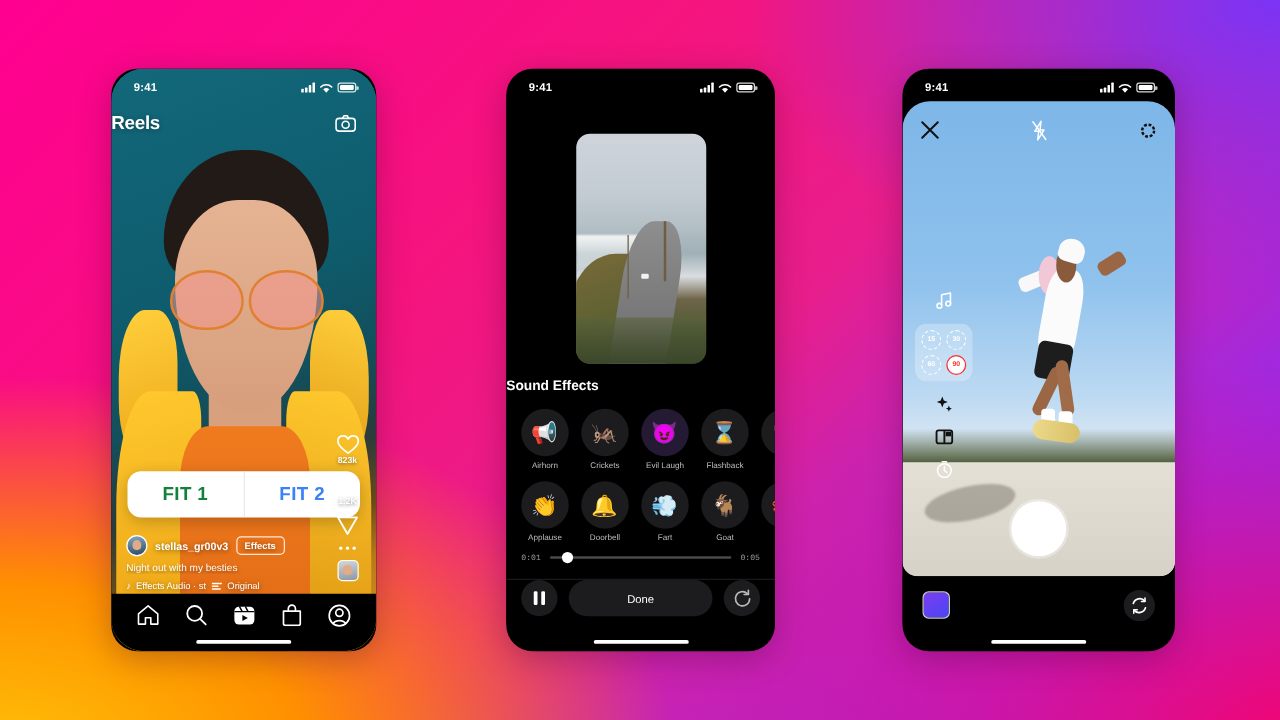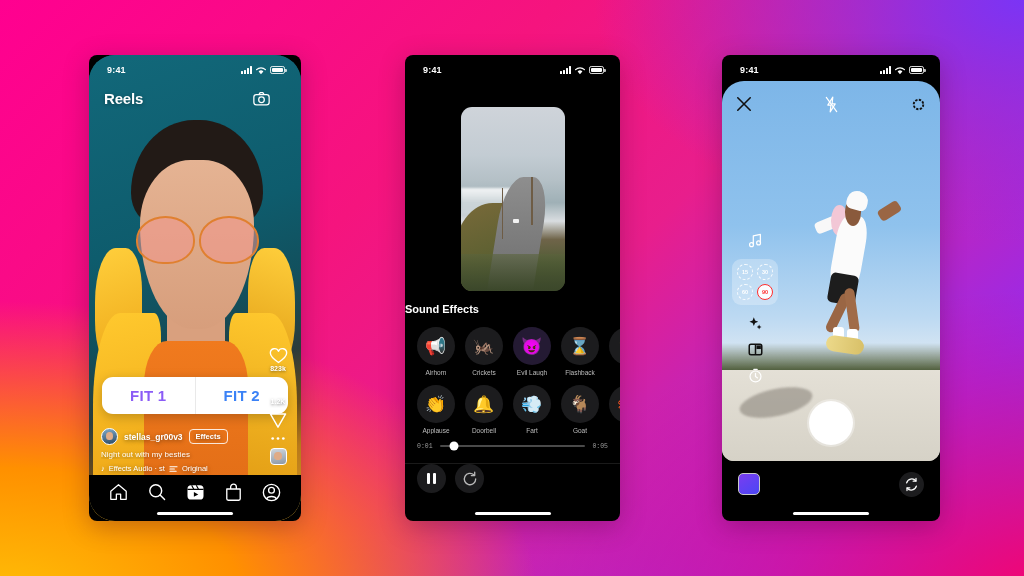--- a/index.html
+++ b/index.html
@@ -11,21 +11,21 @@
       radial-gradient(ellipse 85% 85% at 0% 105%, #ffc107 0%, #ff9000 28%, rgba(255,110,0,0) 62%),
       radial-gradient(ellipse 100% 100% at 105% 105%, #ff0066 0%, rgba(255,0,102,0) 55%),
       linear-gradient(135deg, #ff0090 0%, #f5147e 35%, #e81e8c 55%, #9a2ae8 85%, #7b34f5 100%);
     position:relative;
   }
 
   
   .phone {
     position:absolute;
     background:#000;
-    border-radius:8px;
+    border-radius:21px;
     overflow:hidden;
     box-shadow:0 6px 26px rgba(60,0,40,.30);
   }
   .screen { position:absolute; inset:0; overflow:hidden; border-radius:26px; }
 
   #phone1 { left:89px;  top:55px;  width:212px; height:466px; }
   #phone2 { left:405px; top:55px;  width:215px; height:466px; }
   #phone3 { left:722px; top:55px;  width:218px; height:466px; }
 
   
@@ -68,32 +68,32 @@
   .jacketL { position:absolute; left:2%; top:48%; width:32%; height:58%;
     background:linear-gradient(165deg,#ffc92e,#e89c10); border-radius:40% 10% 0 0; }
   .jacketR { position:absolute; right:2%; top:48%; width:32%; height:58%;
     background:linear-gradient(195deg,#ffc92e,#d98f0d); border-radius:10% 40% 0 0; }
   .armL { position:absolute; left:3%; top:32%; width:22%; height:30%;
     background:linear-gradient(160deg,#ffcf3c,#eda617); border-radius:45% 35% 20% 40%; }
   .armR { position:absolute; right:3%; top:32%; width:22%; height:30%;
     background:linear-gradient(200deg,#ffcf3c,#e09c14); border-radius:35% 45% 40% 20%; }
 
   .reel-head { position:absolute; top:26px; left:0; right:16px; height:34px;
-    display:flex; align-items:center; justify-content:space-between; padding:0 15px; z-index:20; }
+    display:flex; align-items:center; justify-content:space-between; padding:0 0; z-index:20; }
   .reel-title { color:#fff; font-size:15px; font-weight:bold; letter-spacing:-.2px;
     text-shadow:0 1px 4px rgba(0,0,0,.35); }
 
   .poll-wrap { position:absolute; left:0; right:0; top:322px; z-index:22; text-align:center; }
   .poll-q { color:#fff; font-size:11px; font-weight:bold; margin-bottom:7px;
     text-shadow:0 1px 4px rgba(0,0,0,.45); }
   .poll-card { margin:0 13px; background:#fff; border-radius:11px; display:flex;
     height:37px; overflow:hidden; box-shadow:0 3px 12px rgba(0,0,0,.22); }
   .poll-opt { flex:1; display:flex; align-items:center; justify-content:center;
     font-size:15px; font-weight:bold; letter-spacing:.3px; }
-  .poll-opt.a { color:#8b5cf6; border-right:1px solid #e9e9e9; }
+  .poll-opt.a { color:#15803d; border-right:1px solid #e9e9e9; }
   .poll-opt.b { color:#3b82f6; }
 
   .meta { position:absolute; left:12px; bottom:48px; width:150px; z-index:22; color:#fff;
     text-shadow:0 1px 4px rgba(0,0,0,.5); }
   .meta-row1 { display:flex; align-items:center; gap:6px; margin-bottom:5px; }
   .avatar { width:17px; height:17px; border-radius:50%; border:1.2px solid #fff;
     background:linear-gradient(170deg,#7fa9c9,#2c4a63); flex:none; position:relative; overflow:hidden; }
   .avatar::after { content:""; position:absolute; left:28%; top:22%; width:44%; height:52%;
     background:#e0ab86; border-radius:50% 50% 45% 45%; }
   .uname { font-size:8.5px; font-weight:bold; }
@@ -434,20 +434,21 @@
       <span class="tl-t">0:05</span>
     </div>
 
     <div class="p2-ctrls">
       <div class="cbtn">
         <span class="pause-b">
             <i></i>
             <i></i>
           </span>
       </div>
+      <div class="donebtn">Done</div>
       <div class="cbtn">
         <svg width="16" height="16" viewBox="0 0 18 18">
           <path d="M15.4 9a6.4 6.4 0 1 1-2.1-4.7" stroke="#b9b9b9" stroke-width="1.5" fill="none" stroke-linecap="round"></path>
           <path d="M14.3 1.4 V5.2 H10.5" stroke="#b9b9b9" stroke-width="1.5" fill="none" stroke-linecap="round" stroke-linejoin="round"></path>
         </svg>
       </div>
     </div>
     <div class="home-ind"></div>
   </div>
 </div>

